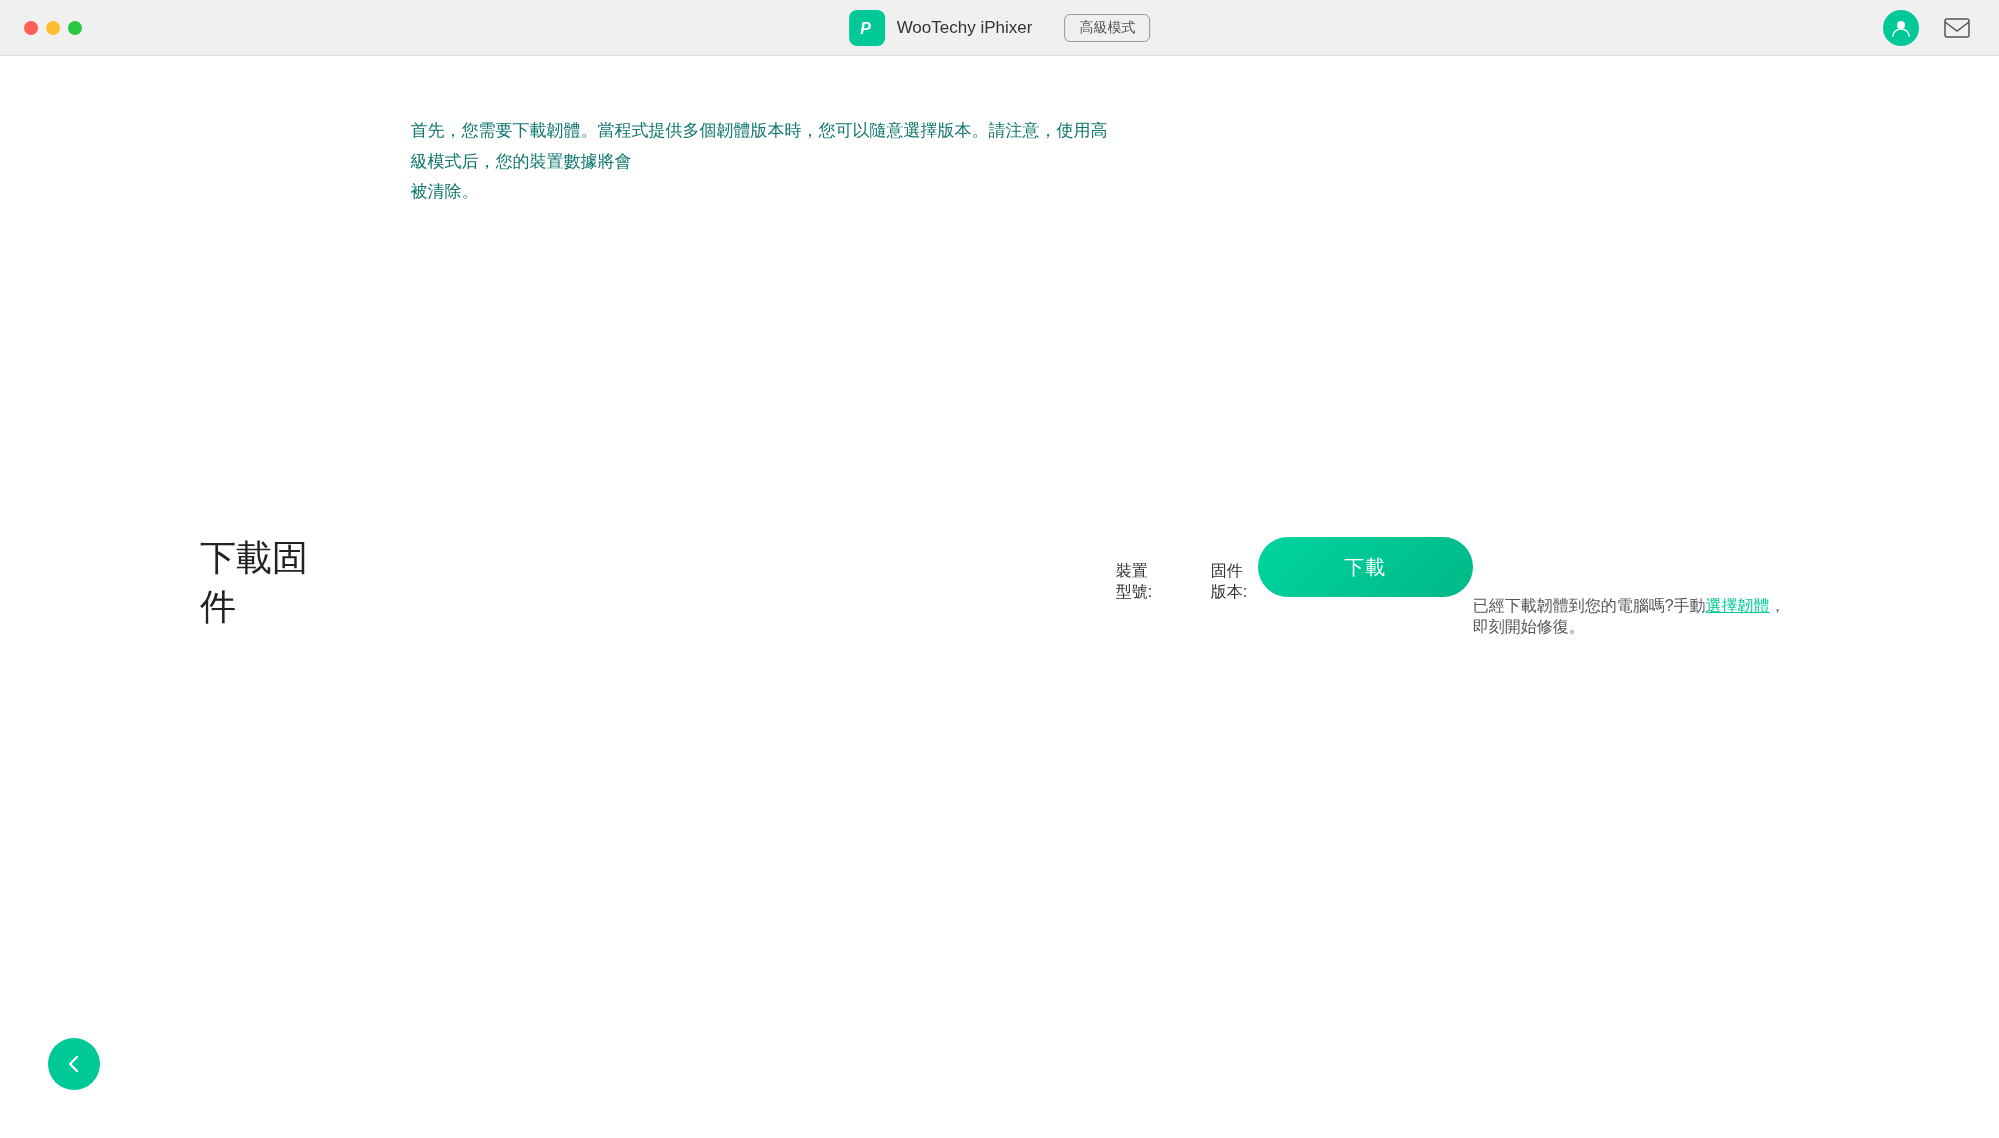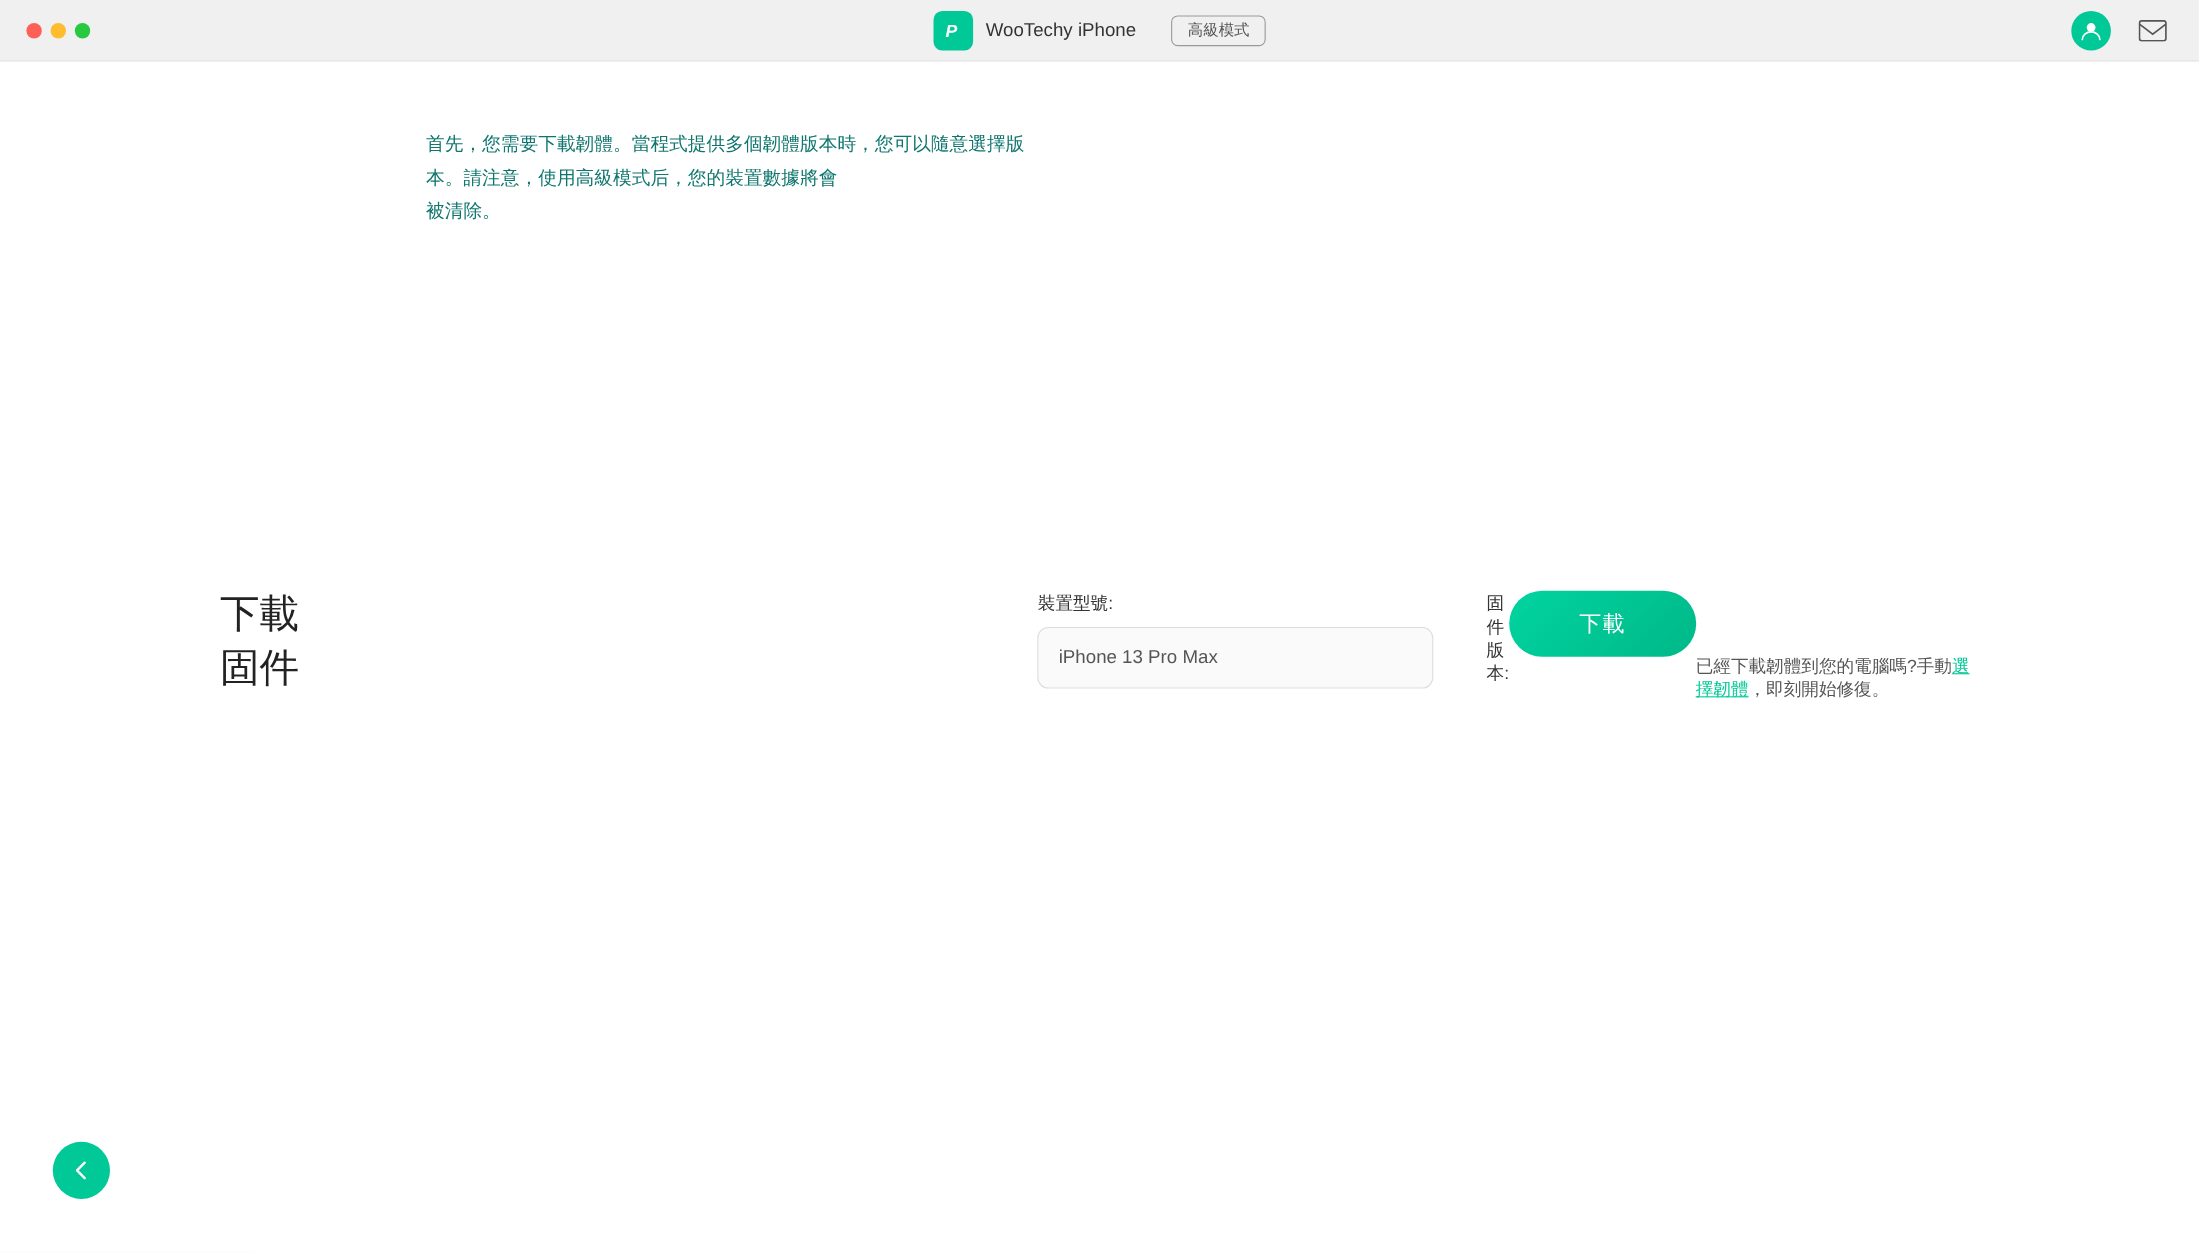--- a/index.html
+++ b/index.html
@@ -267,21 +267,21 @@
     </div>
   </div>
 
   <div class="titlebar-center">
     <div class="app-logo">
       <svg width="22" height="22" viewBox="0 0 22 22" fill="none" xmlns="http://www.w3.org/2000/svg">
         <rect width="22" height="22" rx="5" fill="#00c896"></rect>
         <text x="4" y="17" font-size="16" font-weight="bold" fill="white" font-style="italic" font-family="Arial">P</text>
       </svg>
     </div>
-    <span class="app-title">WooTechy iPhone</span>
+    <span class="app-title">WooTechy iPhixer</span>
     <button class="advanced-mode-btn">高級模式</button>
   </div>
 
   <div class="titlebar-right">
     <div class="icon-circle">
       <svg width="20" height="20" viewBox="0 0 20 20" fill="none" xmlns="http://www.w3.org/2000/svg">
         <circle cx="10" cy="7" r="4" fill="white"></circle>
         <path d="M2 18c0-4 3.6-7 8-7s8 3 8 7" stroke="white" stroke-width="1.5" fill="none" stroke-linecap="round"></path>
       </svg>
     </div>
@@ -298,21 +298,20 @@
   <h1 class="page-title">下載固件</h1>
 
   <div class="description">
     <span>首先，您需要下載韌體。當程式提供多個韌體版本時，您可以隨意選擇版本。請注意，使用高級模式后，您的裝置數據將會</span><br>
     <span>被清除。</span>
   </div>
 
   <div class="form-section">
     <div class="form-group">
       <label class="form-label">裝置型號:</label>
-      <input class="form-input" type="text" readonly="" value="iPhone 13 Pro Max" style="">
     </div>
 
     <div class="form-group">
       <label class="form-label">固件版本:</label>
     </div>
   </div>
 
   <button class="download-btn">下載</button>
 
   <div class="already-downloaded">

